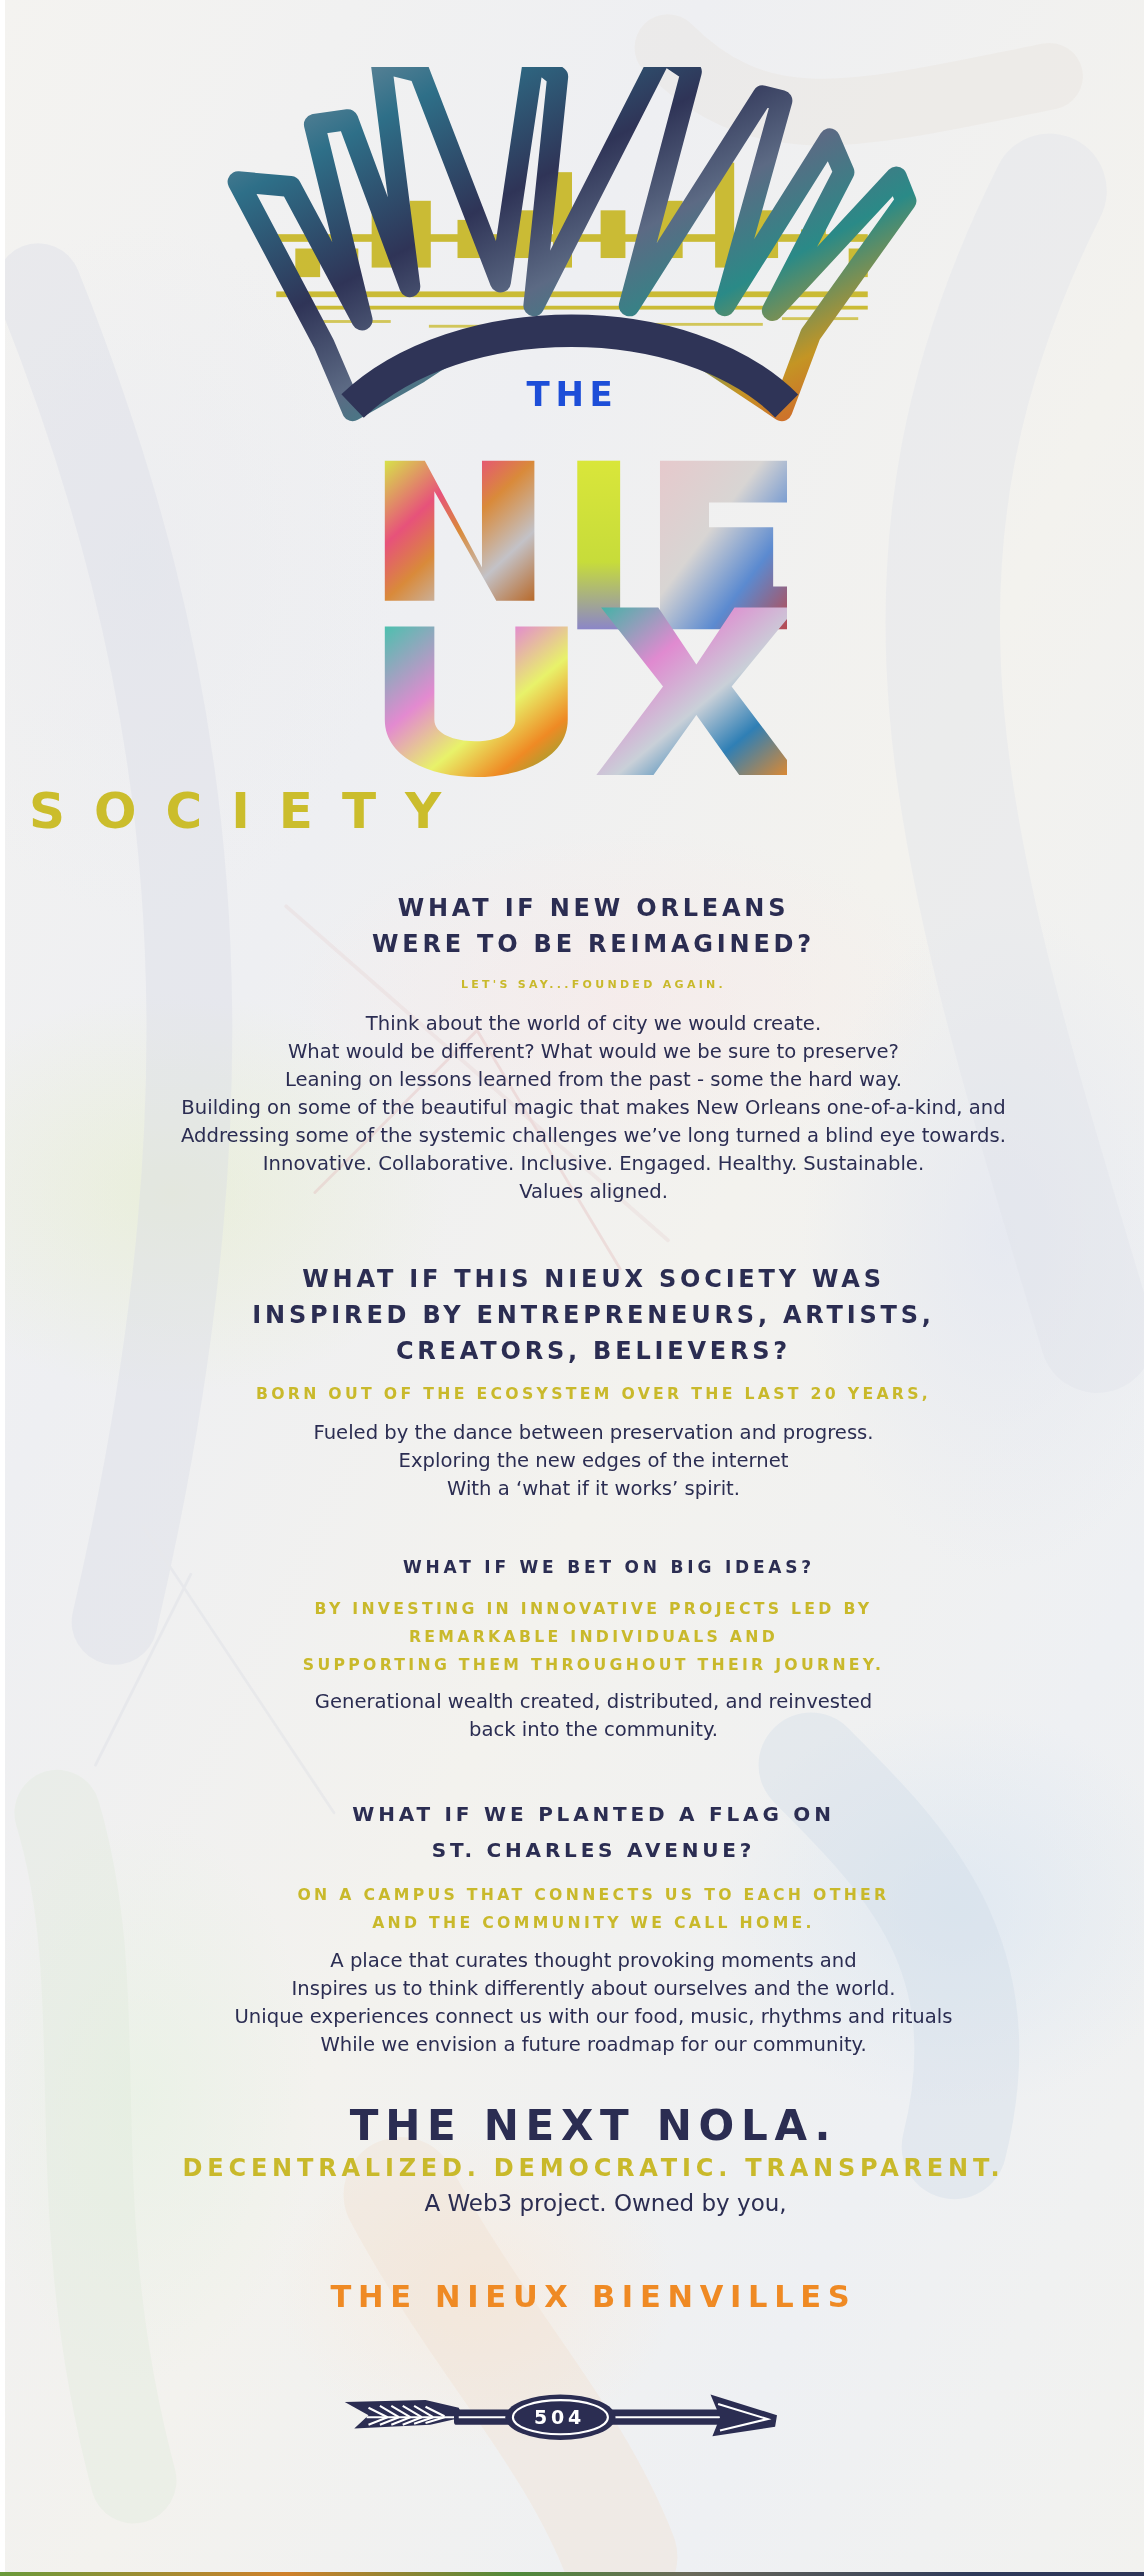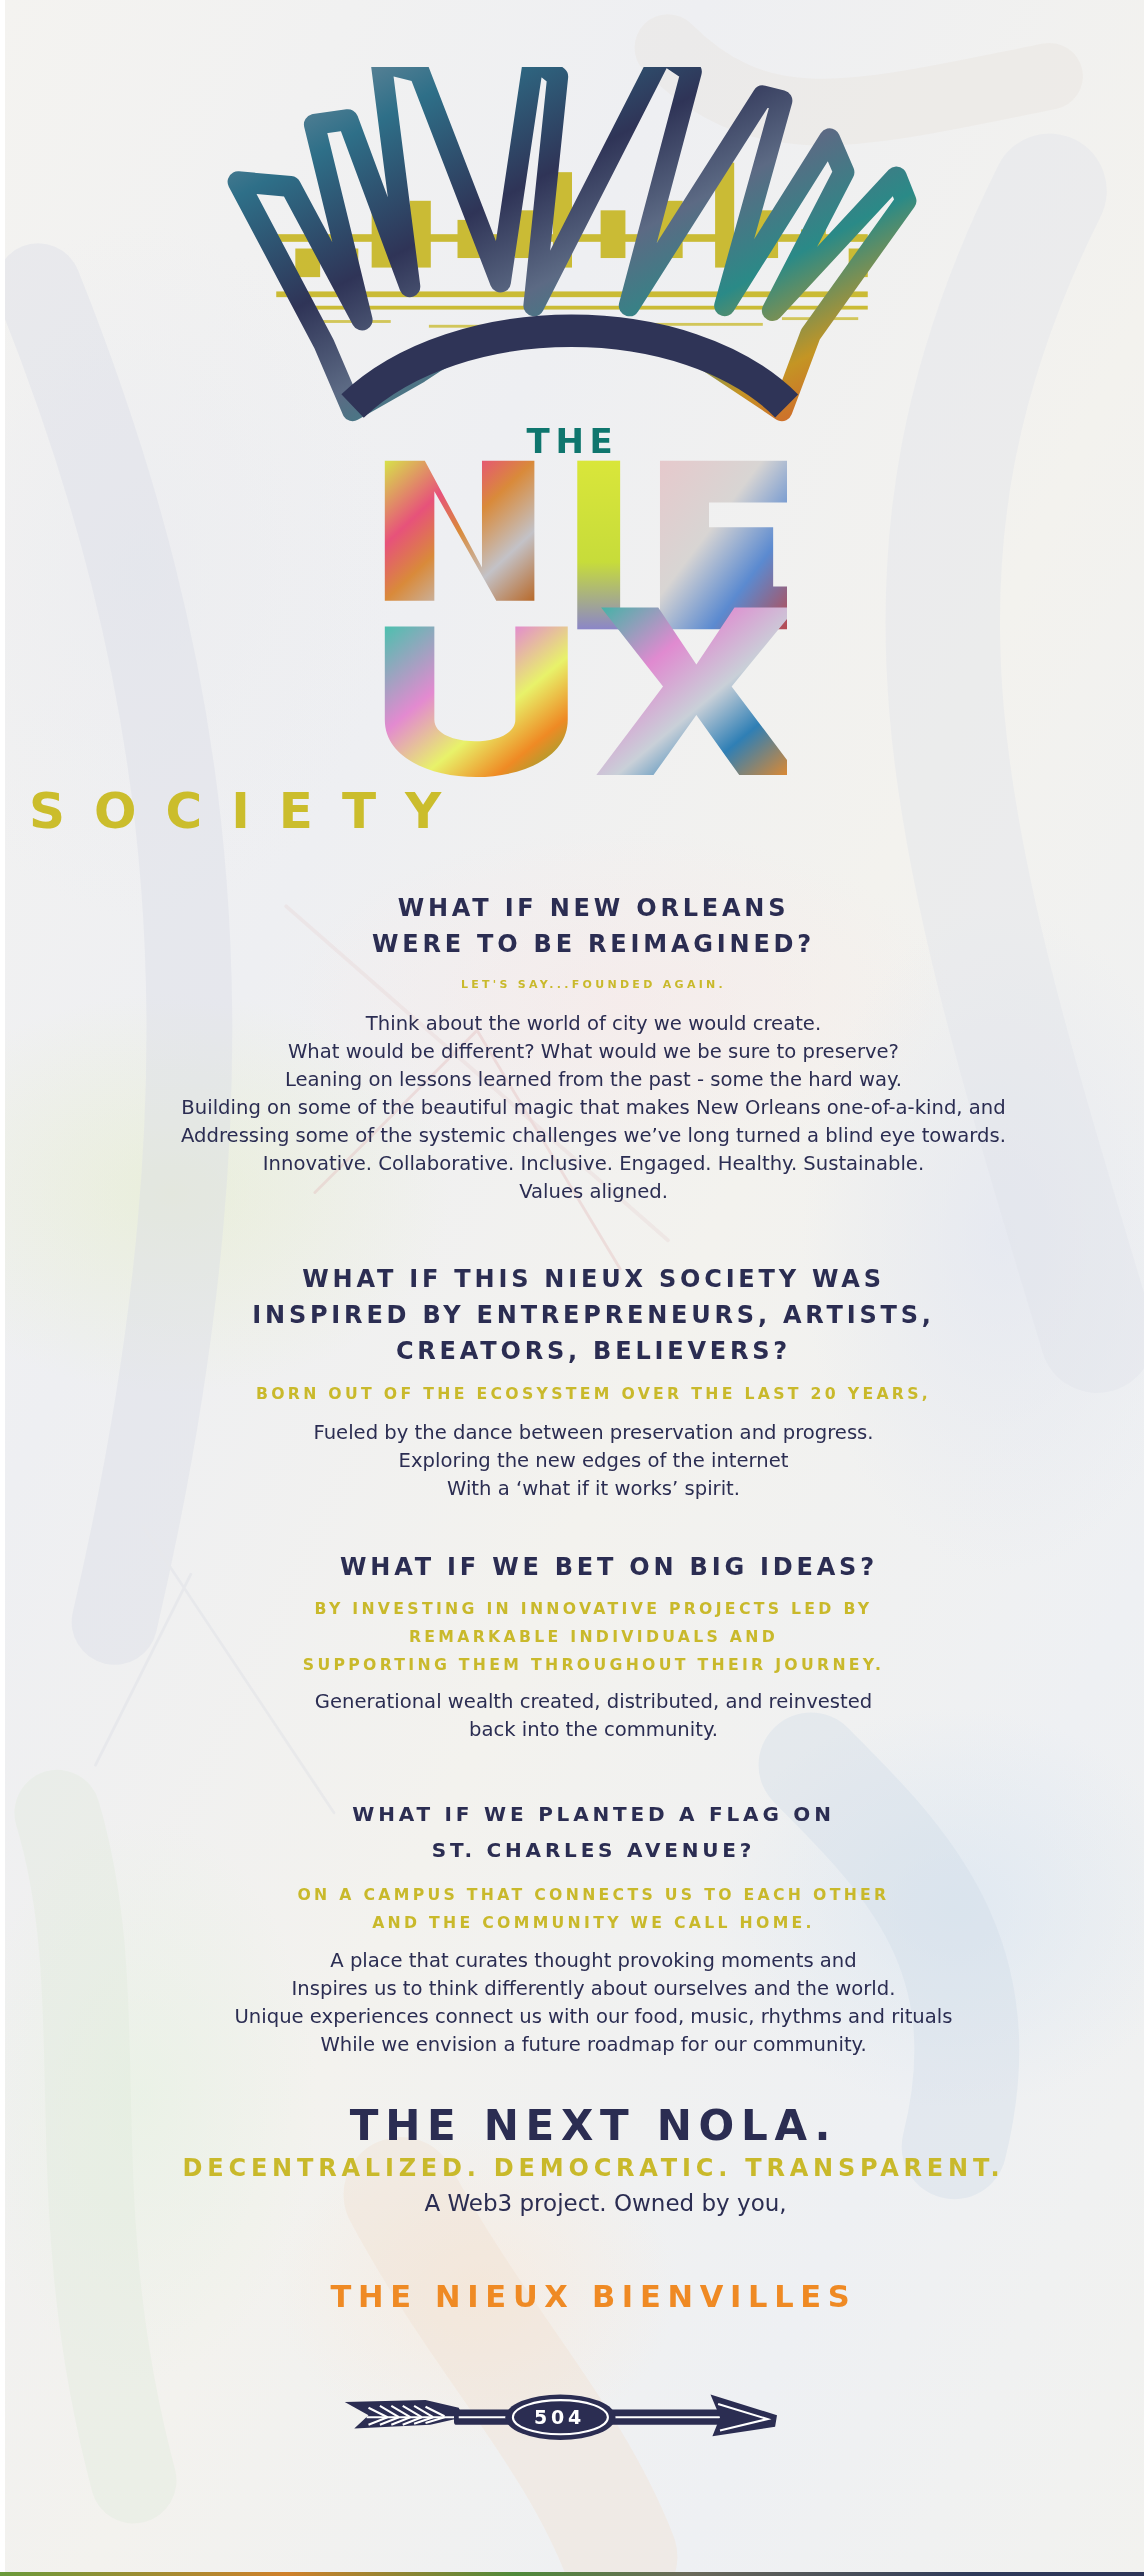--- a/index.html
+++ b/index.html
@@ -31,23 +31,22 @@
   .bottom-strip {
     position: absolute; left: 0; right: 0; bottom: 0; height: 3.8px;
     background: linear-gradient(90deg, #6a9a3a 0%, #d0802a 25%, #4f8a3a 45%, #6b6a5a 60%, #2f3a5a 85%, #2e3558 100%);
   }
   .content { position: absolute; inset: 0; }
 
   
   .crown { position: absolute; left: 219px; top: 67px; width: 706px; height: 363px; }
   .the-label {
     position: absolute; top: 374px; left: 0; right: 0; text-align: center;
-    color: #0f766e; font-weight: bold; font-size: 34px; letter-spacing: 5.7px;
+    color: #1d4ed8; font-weight: bold; font-size: 34px; letter-spacing: 5.7px;
     font-family: "DejaVu Sans", sans-serif;
-    margin-top: 47px;
   }
   .nieux { position: absolute; left: 358px; top: 434px; width: 429px; height: 343px; }
   .society-label {
     position: absolute; top: 782px; left: 0; right: 0; text-align: left;
     color: #cbbd2c; font-weight: bold; font-size: 50px; letter-spacing: 29px;
     padding-left: 29px;
     font-family: "DejaVu Sans", sans-serif;
   }
   .h {
     font-family: "DejaVu Sans", sans-serif; font-weight: bold;
@@ -223,21 +222,21 @@
       <span class="line">BORN OUT OF THE ECOSYSTEM OVER THE LAST 20 YEARS,</span>
     </div>
     <div class="body" style="font-size: 19.6px; line-height: 28px; margin-top: 13.4px;">
       <span class="line">Fueled by the dance between preservation and progress.</span>
       <span class="line">Exploring the new edges of the internet</span>
       <span class="line">With a ‘what if it works’ spirit.</span>
     </div>
   </div>
 
   <div class="block" style="top: 1549px;">
-    <div class="h" style="font-size: 24px; line-height: 36px; margin-left: 31px;">
+    <div class="h" style="font-size: 17px; line-height: 36px; margin-left: 31px;">
       <span class="line">WHAT IF WE BET ON BIG IDEAS?</span>
     </div>
     <div class="sub" style="font-size: 15.7px; line-height: 28px; margin-top: 9.5px;">
       <span class="line">BY INVESTING IN INNOVATIVE PROJECTS LED BY</span>
       <span class="line">REMARKABLE INDIVIDUALS AND</span>
       <span class="line">SUPPORTING THEM THROUGHOUT THEIR JOURNEY.</span>
     </div>
     <div class="body" style="font-size: 19.6px; line-height: 28px; margin-top: 9.5px;">
       <span class="line">Generational wealth created, distributed, and reinvested</span>
       <span class="line">back into the community.</span>

